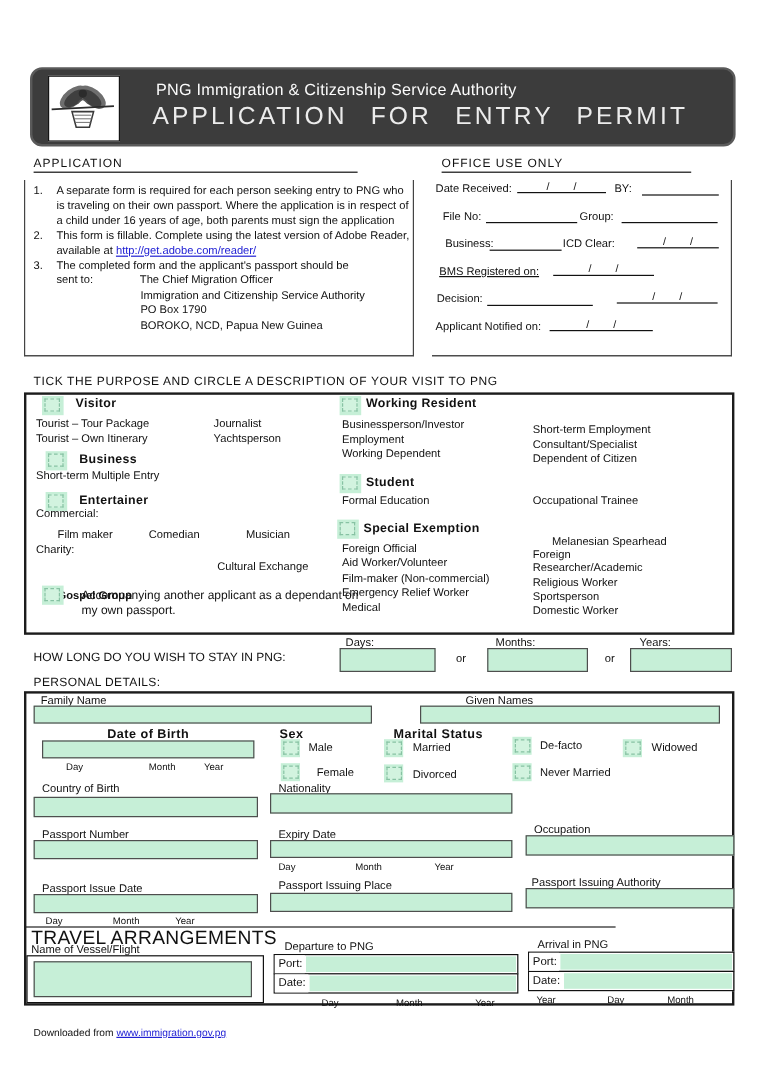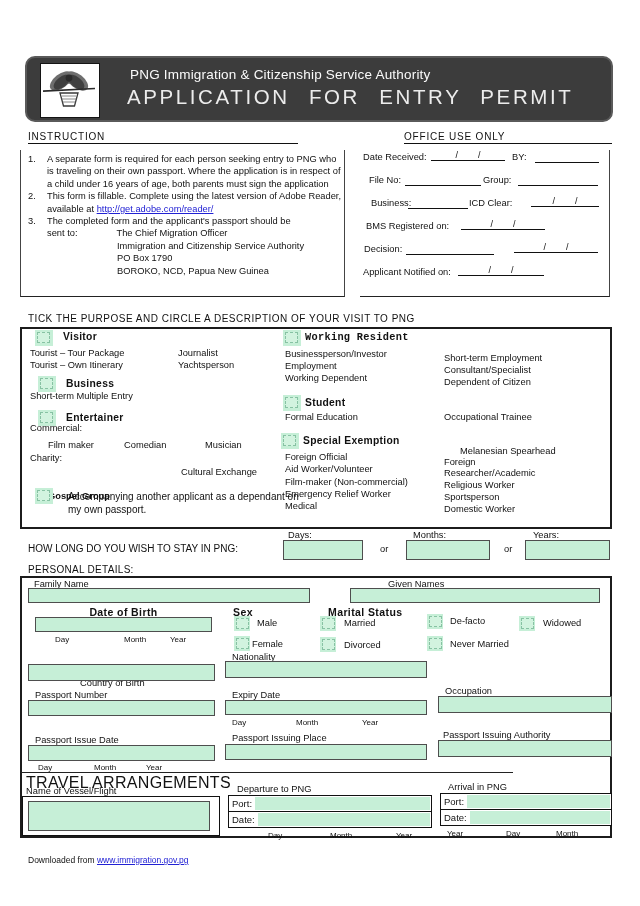--- a/index.html
+++ b/index.html
@@ -65,22 +65,22 @@
         <path d="M19 29 L37 29 L33.5 42 L22.5 42 Z" fill="none" stroke="#3a3a3a" stroke-width="1.3"></path>
         <path d="M21 32 L35 32 M20.5 35 L35.5 35 M21.5 38 L34.5 38" stroke="#6a6a6a" stroke-width=".8"></path>
         <path d="M24 22 C26 18 30 18 32 22" fill="none" stroke="#555" stroke-width="1"></path>
       </svg>
     </div>
     <div id="agency">PNG Immigration &amp; Citizenship Service Authority</div>
     <div id="bigtitle">APPLICATION FOR ENTRY PERMIT</div>
   </div>
 
   <div class="hd" style="left:28px;top:131px;">
-    <span style="width:270px;">INSTRUCTION</span></div>
-  <div class="hd" style="left:368px;top:131px;margin-left:36px;">
+    <span style="width:270px;">APPLICATION</span></div>
+  <div class="hd" style="left:368px;top:131px;">
     <span style="width:208px;">OFFICE USE ONLY</span></div>
 
   <div id="instrBox"></div>
   <div id="instrList">
     <div class="instr-item">
       <span class="instr-num">1.</span>
       <span class="instr-body">A separate form is required for each person seeking entry to PNG who is traveling on their own passport.  Where the application is in respect of a child under 16 years of age, both parents must sign the application</span>
     </div>
     <div class="instr-item">
       <span class="instr-num">2.</span>
@@ -109,21 +109,21 @@
   <div class="t" style="left:369px;top:175px;">File No:</div>
   <div class="ln" style="left:405px;top:173px;width:76px;height:12px;"></div>
   <div class="t" style="left:483px;top:175px;">Group:</div>
   <div class="ln" style="left:518px;top:173px;width:80px;height:12px;"></div>
 
   <div class="t" style="left:371px;top:198px;">Business:</div>
   <div class="ln" style="left:408px;top:196px;width:60px;height:12px;"></div>
   <div class="t" style="left:469px;top:198px;">ICD Clear:</div>
   <div class="slash" style="left:531px;top:196px;width:68px;">/        /</div>
 
-  <div class="t" style="left:366px;top:221px;">BMS Registered on:</div>
+  <div class="t" style="left:366px;top:221px;text-decoration:underline;">BMS Registered on:</div>
   <div class="slash" style="left:461px;top:219px;width:84px;">/        /</div>
 
   <div class="t" style="left:364px;top:244px;">Decision:</div>
   <div class="ln" style="left:406px;top:242px;width:88px;height:12px;"></div>
   <div class="slash" style="left:514px;top:242px;width:84px;">/        /</div>
 
   <div class="t" style="left:363px;top:267px;">Applicant Notified on:</div>
   <div class="slash" style="left:458px;top:265px;width:86px;">/        /</div>
 
   <div class="t" style="left:28px;top:313px;font-size:10px;letter-spacing:.5px;">TICK THE PURPOSE AND CIRCLE A DESCRIPTION OF YOUR VISIT TO PNG</div>
@@ -147,21 +147,21 @@
   <div class="t" style="left:124px;top:440px;">Comedian</div>
   <div class="t" style="left:205px;top:440px;">Musician</div>
   <div class="t" style="left:30px;top:453px;">Charity:</div>
   <div class="t" style="left:48px;top:491px;font-weight:bold;">Gospel Group</div>
   <div class="t" style="left:181px;top:467px;">Cultural Exchange</div>
 
   <span class="cb" style="left:35px;top:488px;"></span>
   <div class="t" style="left:68px;top:490px;white-space:normal;width:242px;font-size:10px;line-height:13px;">Accompanying another applicant as a dependant on my own passport.</div>
 
   <span class="cb" style="left:283px;top:330px;"></span>
-  <div class="gl" style="left:305px;top:331px;font-family:Liberation Mono, monospace;">Working Resident</div>
+  <div class="gl" style="left:305px;top:331px;">Working Resident</div>
   <div class="t" style="left:285px;top:349px;">Businessperson/Investor</div>
   <div class="t" style="left:285px;top:361px;">Employment</div>
   <div class="t" style="left:285px;top:373px;">Working  Dependent</div>
   <div class="t" style="left:444px;top:353px;">Short-term  Employment</div>
   <div class="t" style="left:444px;top:365px;">Consultant/Specialist</div>
   <div class="t" style="left:444px;top:377px;">Dependent of Citizen</div>
 
   <span class="cb" style="left:283px;top:395px;"></span>
   <div class="gl" style="left:305px;top:397px;">Student</div>
   <div class="t" style="left:285px;top:412px;">Formal Education</div>
@@ -203,35 +203,35 @@
   <div class="t b" style="left:35px;top:606px;width:177px;text-align:center;font-size:10.5px;letter-spacing:.4px;">Date of Birth</div>
   <div class="fld" style="left:35px;top:617px;width:177px;height:15px;"></div>
   <div class="sl" style="left:55px;top:635px;">Day</div>
   <div class="sl" style="left:124px;top:635px;">Month</div>
   <div class="sl" style="left:170px;top:635px;">Year</div>
 
   <div class="t b" style="left:233px;top:606px;font-size:10.5px;letter-spacing:.4px;">Sex</div>
   <span class="cb cbs" style="left:234px;top:616px;"></span>
   <div class="t" style="left:257px;top:618px;">Male</div>
   <span class="cb cbs" style="left:234px;top:636px;"></span>
-  <div class="t" style="left:252px;top:639px;">Female</div>
+  <div class="t" style="left:264px;top:639px;">Female</div>
 
   <div class="t b" style="left:328px;top:606px;font-size:10.5px;letter-spacing:.4px;">Marital Status</div>
   <span class="cb cbs" style="left:320px;top:616px;"></span>
   <div class="t" style="left:344px;top:618px;">Married</div>
   <span class="cb cbs" style="left:320px;top:637px;"></span>
   <div class="t" style="left:344px;top:640px;">Divorced</div>
   <span class="cb cbs" style="left:427px;top:614px;"></span>
   <div class="t" style="left:450px;top:616px;">De-facto</div>
   <span class="cb cbs" style="left:427px;top:636px;"></span>
   <div class="t" style="left:450px;top:639px;">Never Married</div>
   <span class="cb cbs" style="left:519px;top:616px;"></span>
   <div class="t" style="left:543px;top:618px;">Widowed</div>
 
-  <div class="t" style="left:35px;top:678px;margin-left:45px;">Country of Birth</div>
+  <div class="t" style="left:35px;top:652px;">Country of Birth</div>
   <div class="fld" style="left:28px;top:664px;width:187px;height:17px;"></div>
   <div class="t" style="left:232px;top:652px;">Nationality</div>
   <div class="fld" style="left:225px;top:661px;width:202px;height:17px;"></div>
 
   <div class="t" style="left:35px;top:690px;">Passport Number</div>
   <div class="fld" style="left:28px;top:700px;width:187px;height:16px;"></div>
   <div class="t" style="left:232px;top:690px;">Expiry Date</div>
   <div class="fld" style="left:225px;top:700px;width:202px;height:15px;"></div>
   <div class="sl" style="left:232px;top:718px;">Day</div>
   <div class="sl" style="left:296px;top:718px;">Month</div>

